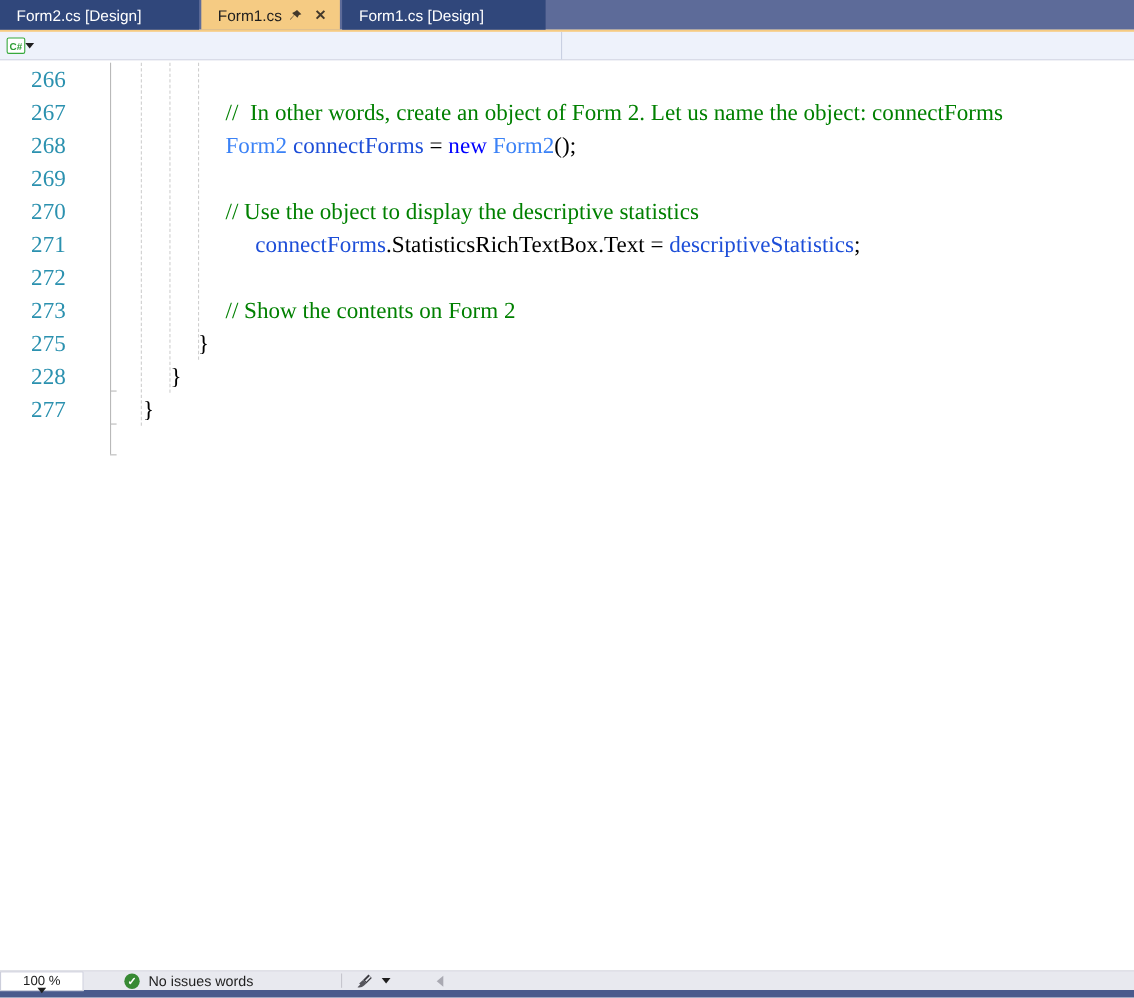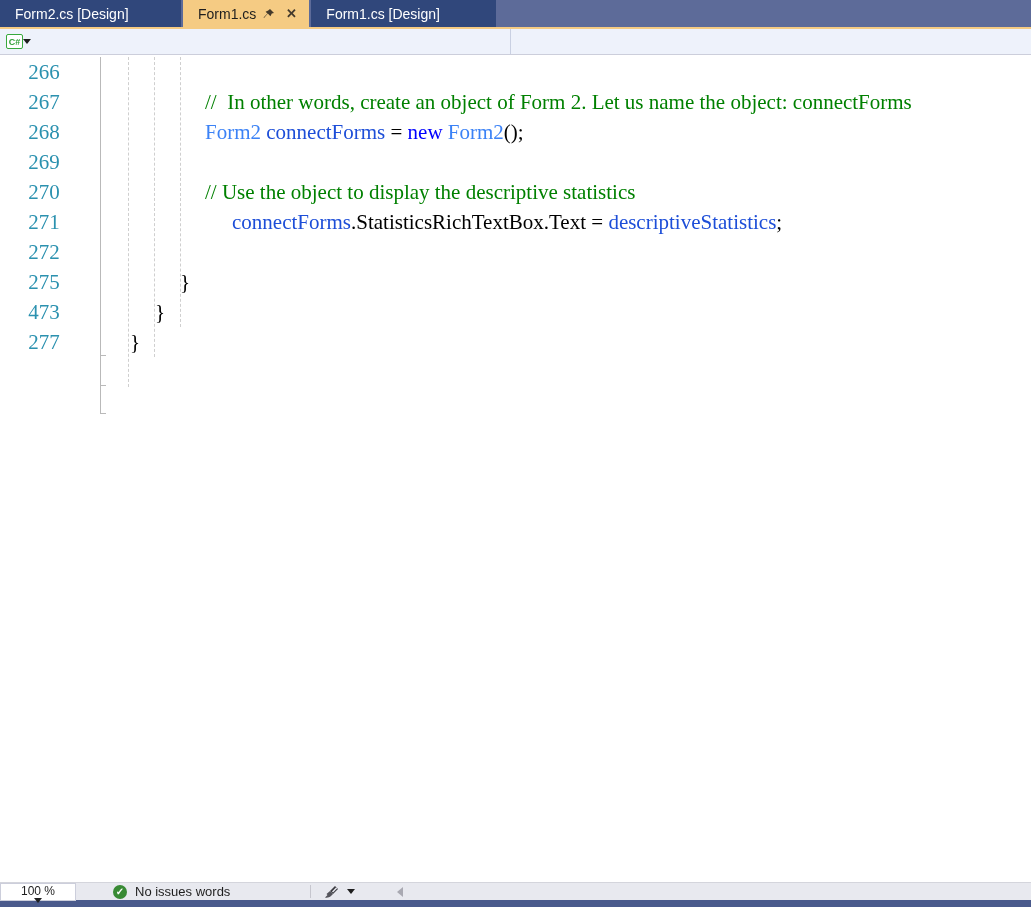--- a/index.html
+++ b/index.html
@@ -143,25 +143,29 @@
       </div>
       <div class="code-row">
         <div class="line-num">271</div>
         <div class="code-text" style="left: 205px; margin-left: 27px;"><span class="tok-local">connectForms</span><span class="tok-plain">.StatisticsRichTextBox.Text = </span><span class="tok-local">descriptiveStatistics</span><span class="tok-plain">;</span></div>
       </div>
       <div class="code-row">
         <div class="line-num">272</div>
         <div class="code-text" style="left: 205px;"></div>
       </div>
       <div class="code-row">
+        <div class="line-num">273</div>
+        <div class="code-text" style="left: 205px;"><span class="tok-comment">// Show the contents on Form 2</span></div>
+      </div>
+      <div class="code-row">
         <div class="line-num">275</div>
         <div class="code-text" style="left: 180px;"><span class="tok-plain">}</span></div>
       </div>
       <div class="code-row">
-        <div class="line-num">473</div>
+        <div class="line-num">228</div>
         <div class="code-text" style="left: 155px;"><span class="tok-plain">}</span></div>
       </div>
       <div class="code-row">
         <div class="line-num">277</div>
         <div class="code-text" style="left: 130px;"><span class="tok-plain">}</span></div>
       </div>
     </div>
 </div>
 
 <div class="bottom-row">

